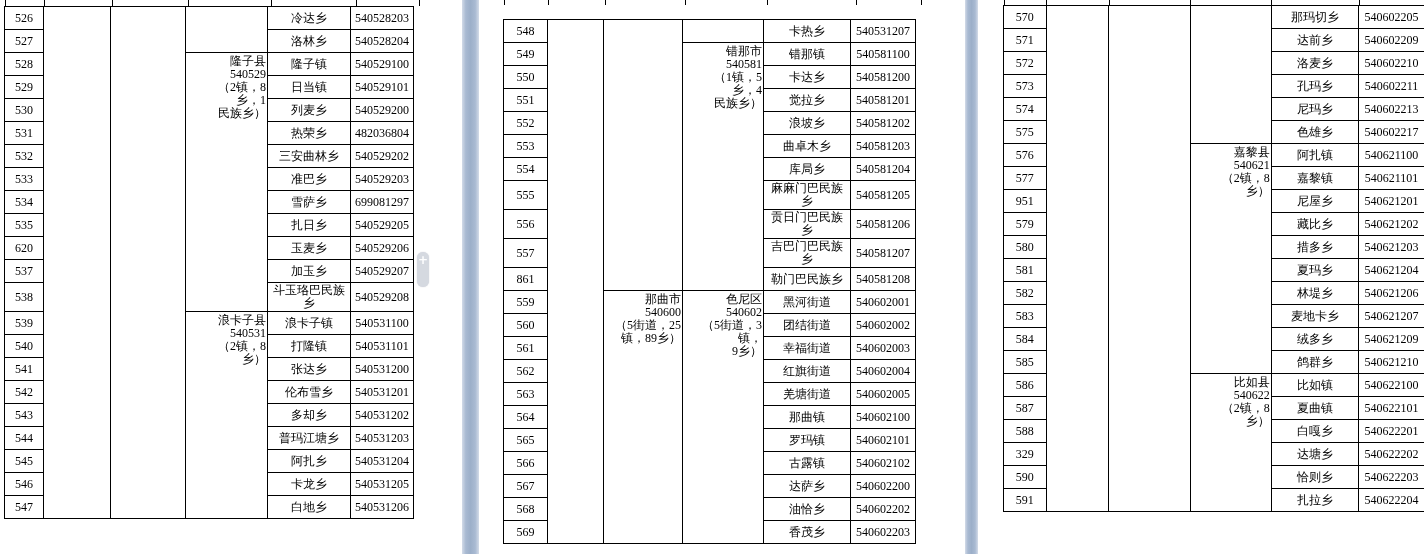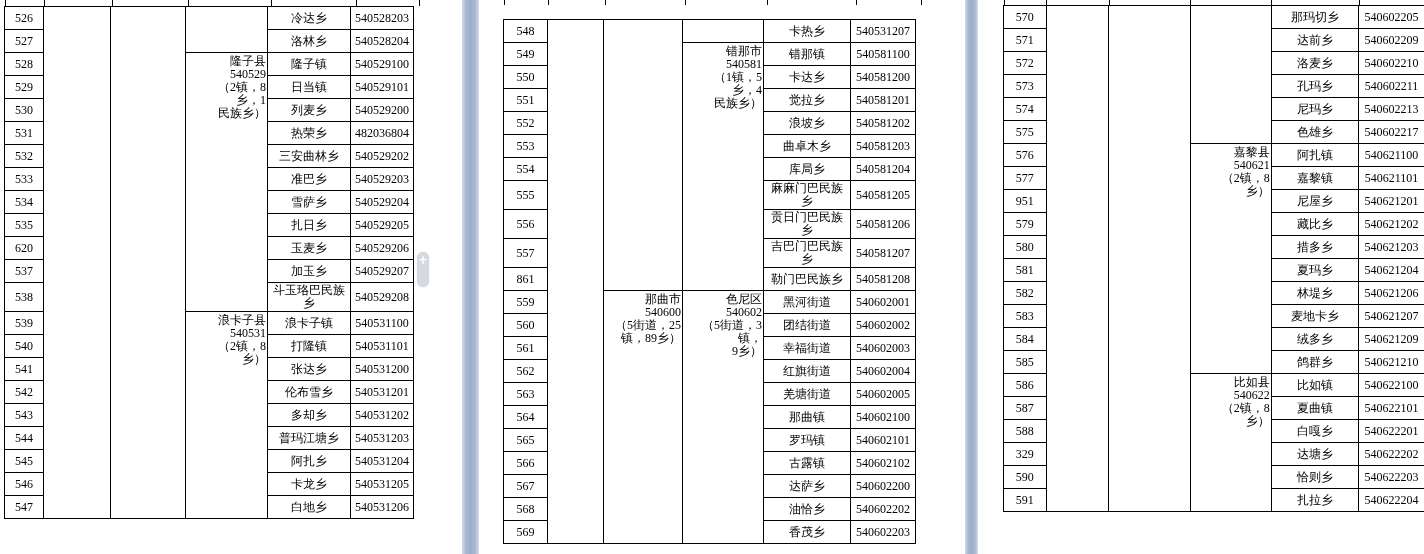--- a/index.html
+++ b/index.html
@@ -110,21 +110,21 @@
             <td class="code">540529202</td>
           </tr>
           <tr>
             <td class="num">533</td>
             <td class="town">准巴乡</td>
             <td class="code">540529203</td>
           </tr>
           <tr>
             <td class="num">534</td>
             <td class="town">雪萨乡</td>
-            <td class="code">540529204</td>
+            <td class="code">699081297</td>
           </tr>
           <tr>
             <td class="num">535</td>
             <td class="town">扎日乡</td>
             <td class="code">540529205</td>
           </tr>
           <tr>
             <td class="num">620</td>
             <td class="town">玉麦乡</td>
             <td class="code">540529206</td>

